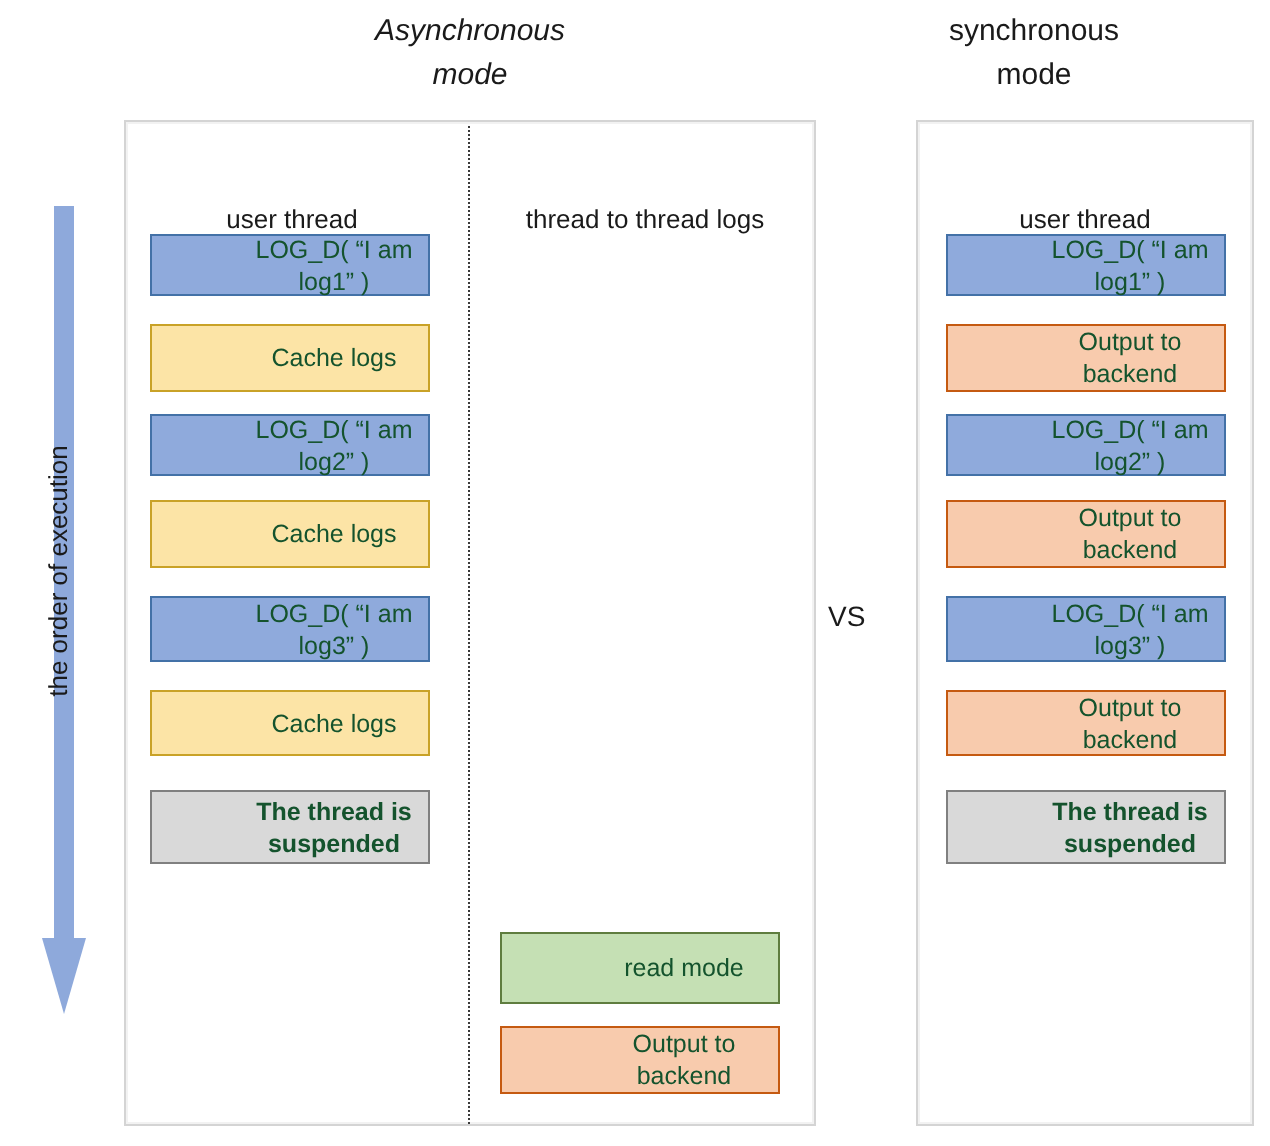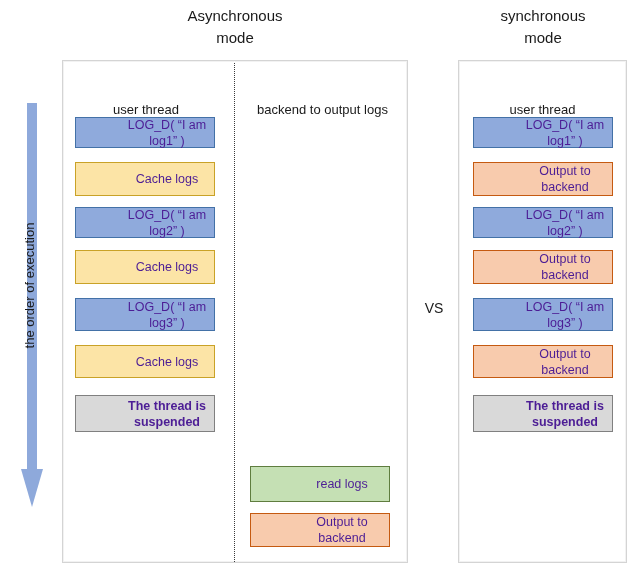--- a/index.html
+++ b/index.html
@@ -19,22 +19,22 @@
 
   
   .diagram-title {
     position: absolute;
     text-align: center;
     font-size: 15px;
     line-height: 22px;
     color: #1a1a1a;
     white-space: pre-line;
   }
-  #title-async { left: 150px; top: 5px; width: 170px; }
-  #title-sync  { left: 458px; top: 5px; width: 170px; }
+  #title-async { left: 150px; top: 5px; width: 170px; font-style: italic; }
+  #title-sync  { left: 432px; top: 5px; width: 170px; }
 
   
   .panel {
     position: absolute;
     background: #ffffff;
     border: 1px solid #d4d4d4;
     box-shadow: 0 0 0 1px #f2f2f2 inset;
     box-sizing: border-box;
   }
   #panel-async { left: 62px;  top: 60px; width: 346px; height: 503px; }
@@ -66,21 +66,21 @@
   
   .step {
     position: absolute;
     box-sizing: border-box;
     display: flex;
     align-items: center;
     justify-content: center;
     text-align: center;
     font-size: 12.5px;
     line-height: 16px;
-    color: #4c1d95;
+    color: #14532d;
     border-width: 1px;
     border-style: solid;
     white-space: pre-line;
     padding-left: 44px;
   }
   .step.blue   { background: #8FAADC; border-color: #4371A7; }
   .step.yellow { background: #FCE4A6; border-color: #C9A227; text-align: center; }
   .step.gray   { background: #D9D9D9; border-color: #808080; font-weight: bold; }
   .step.green  { background: #C5E0B4; border-color: #5F7D3F; }
   .step.orange { background: #F8CBAD; border-color: #C55A11; }
@@ -111,21 +111,21 @@
     transform: rotate(-90deg);
     transform-origin: center center;
   }
 
   
   #vs-label {
     position: absolute;
     left: 414px;
     top: 300px;
     width: 40px;
-    text-align: center;
+    text-align: left;
     font-size: 14px;
     font-weight: 400;
     color: #1a1a1a;
   }
 </style>
 </head>
 <body>
 
 <div class="diagram-title" id="title-async">Asynchronous
 mode</div>
@@ -138,32 +138,32 @@
     <polygon points="0,366 22,366 11,404" fill="#8EA9DB"></polygon>
   </svg>
 </div>
 <div id="exec-arrow-label">the order of execution</div>
 
 <div class="panel" id="panel-async">
   <div class="divider-dotted"></div>
 </div>
 
 <div class="col-header" id="hdr-user-thread-async">user thread</div>
-<div class="col-header" id="hdr-output-logs-thread">backend to output logs</div>
+<div class="col-header" id="hdr-output-logs-thread">thread to thread logs</div>
 
 <div class="step blue col-a" style="top:117px;height:31px;">LOG_D( “I am log1” )</div>
 <div class="step yellow col-a" style="top:162px;height:34px;">Cache logs</div>
 <div class="step blue col-a" style="top:207px;height:31px;">LOG_D( “I am log2” )</div>
 <div class="step yellow col-a" style="top:250px;height:34px;">Cache logs</div>
 <div class="step blue col-a" style="top:298px;height:33px;">LOG_D( “I am log3” )</div>
 <div class="step yellow col-a" style="top:345px;height:33px;">Cache logs</div>
 <div class="step gray col-a" style="top:395px;height:37px;">The thread is
 suspended</div>
 
-<div class="step green col-b" style="top:466px;height:36px;">read logs</div>
+<div class="step green col-b" style="top:466px;height:36px;">read mode</div>
 <div class="step orange col-b" style="top:513px;height:34px;">Output to backend</div>
 
 <div id="vs-label">VS</div>
 
 <div class="panel" id="panel-sync"></div>
 
 <div class="col-header" id="hdr-user-thread-sync">user thread</div>
 
 <div class="step blue col-c" style="top:117px;height:31px;">LOG_D( “I am log1” )</div>
 <div class="step orange col-c" style="top:162px;height:34px;">Output to backend</div>

